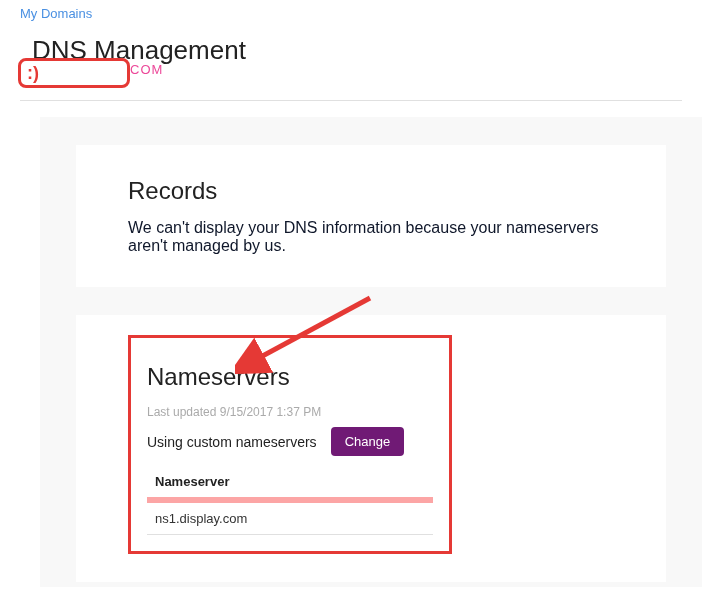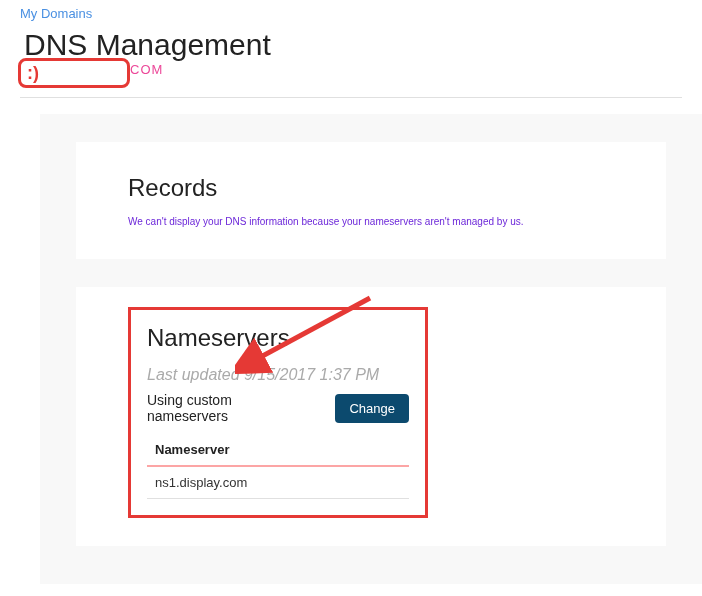--- a/index.html
+++ b/index.html
@@ -19,24 +19,24 @@
       position: relative;
     }
     .breadcrumb-link {
       color: #4a90e2;
       font-size: 13px;
       text-decoration: none;
       display: inline-block;
       margin-bottom: 2px;
     }
     .page-title {
-      font-size: 30px;
+      font-size: 26px;
       font-weight: 400;
       color: #222;
-      margin: 4px;
+      margin: 12px;
       line-height: 1.2;
     }
     .domain-badge {
       position: absolute;
       left: 18px;
       top: 58px;
       border: 3px solid #e53935;
       border-radius: 8px;
       width: 112px;
       height: 30px;
@@ -79,65 +79,64 @@
       padding: 20px 36px 28px 52px;
       position: relative;
     }
     .records-title {
       font-size: 24px;
       font-weight: 400;
       color: #222;
       margin-bottom: 14px;
     }
     .records-text {
-      font-size: 10px;
-      color: #6d28d9;
+      font-size: 16px;
+      color: #0f172a;
     }
     .ns-box {
       border: 3px solid #e53935;
-      padding: 14px 16px 16px 16px;
-      width: 300px;
+      padding: 25px 16px 16px 16px;
+      width: 324px;
     }
     .ns-title {
       font-size: 24px;
       font-weight: 400;
       color: #222;
       margin-bottom: 14px;
     }
     .ns-updated {
-      font-size: 16px;
+      font-size: 12px;
       color: #aaa;
       margin-bottom: 8px;
-      font-style: italic;
     }
     .ns-status-row {
       display: flex;
       align-items: center;
-      gap: 21px;
+      gap: 14px;
       margin-bottom: 10px;
     }
     .ns-status {
       font-size: 14px;
       color: #222;
     }
     .change-btn {
-      background: #0c4a6e;
+      background: #701a75;
       color: #fff;
       border: none;
       border-radius: 4px;
       padding: 7px 14px;
       font-size: 13px;
       cursor: pointer;
     }
     .ns-table-header {
       font-size: 13px;
       font-weight: 600;
       color: #222;
       padding: 8px 8px;
-      border-bottom: 2px solid #fca5a5;
+      border-bottom: 6px solid #fca5a5;
     }
     .ns-table-row {
       font-size: 13px;
       color: #333;
       padding: 8px 8px;
       border-bottom: 1px solid #e0e0e0;
     }
     .arrow-svg {
       position: absolute;
       left: 235px;

